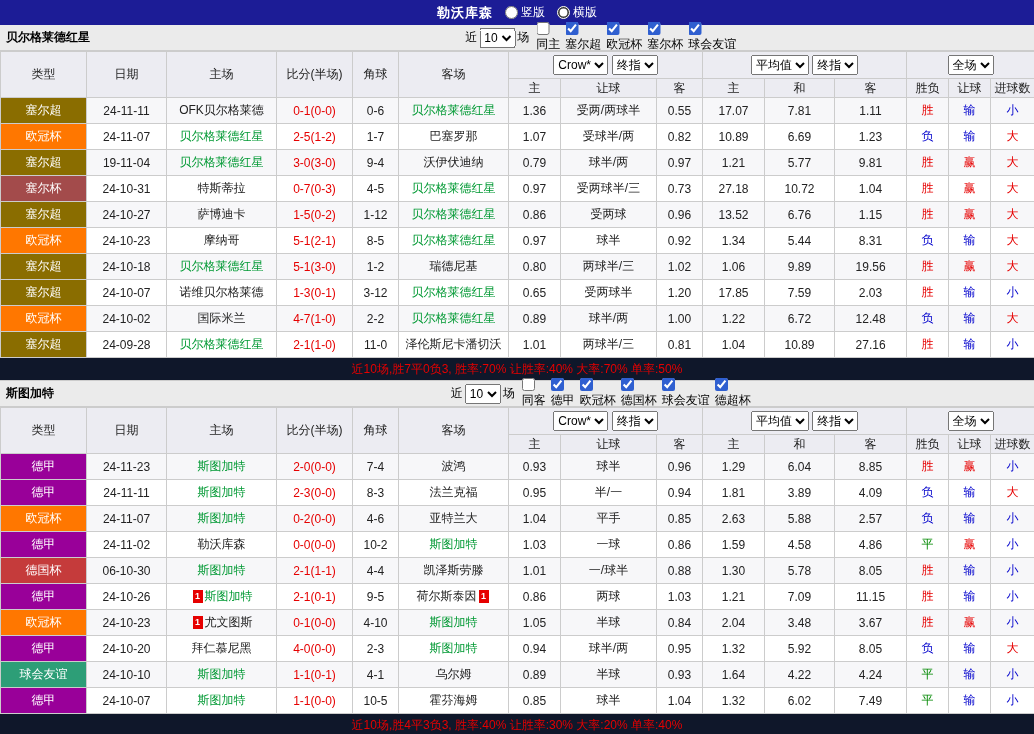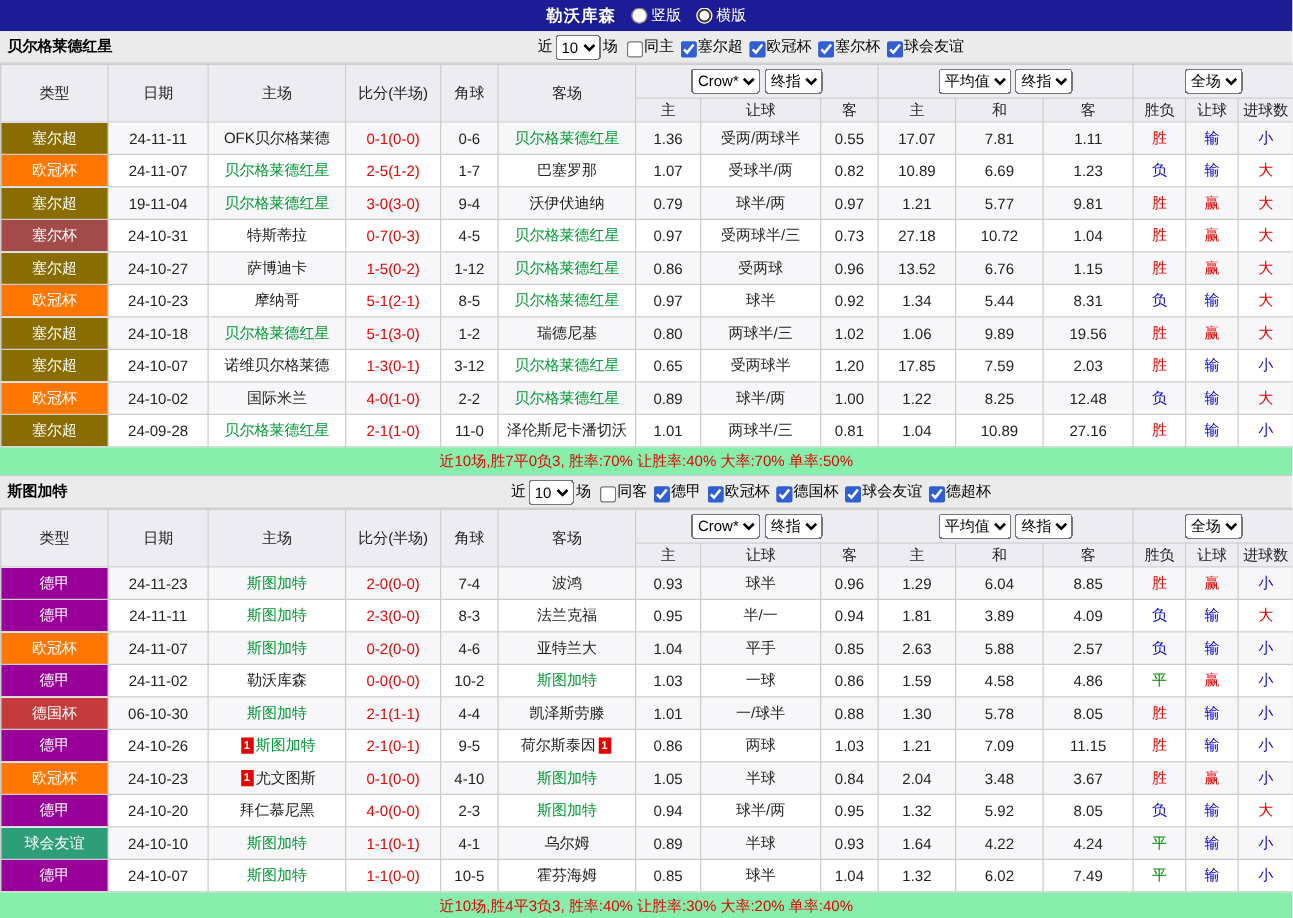--- a/index.html
+++ b/index.html
@@ -22,21 +22,21 @@
     position:relative; height:26px; background:#ebebeb;
     display:flex; align-items:center; border-bottom:1px solid #ccc;
   }
   .team-name { font-weight:bold; color:#000; padding-left:6px; }
   .filter-group {
     position:absolute; left:58%; transform:translateX(-50%);
     display:flex; align-items:center; white-space:nowrap; color:#000;
   }
   .filter-group > span { margin:0 2px; }
   .sm-select, .hdr-select { font-size:12px; height:20px; }
-  .cb-label { display:inline-flex; align-items:flex-end; margin-left:5px; gap:1px; cursor:pointer; }
+  .cb-label { display:inline-flex; align-items:flex-start; margin-left:5px; gap:1px; cursor:pointer;flex-direction:column; }
 
   table.matches { width:1034px; border-collapse:collapse; table-layout:fixed; }
   th, td {
     border:1px solid #ccc; text-align:center; padding:0 2px;
     font-size:12px; font-weight:normal; overflow:hidden; white-space:nowrap;
   }
   thead th { background:#ececf2; }
   thead tr:first-child th { height:27px; }
   thead tr:last-child th { height:19px; }
   tbody td { height:26px; }
@@ -52,21 +52,21 @@
   td.league-cell { color:#fff; }
   td.score-cell { color:var(--score,#e60000); }
   td.team-cell.hl { color:var(--hl,#009933); }
   .card {
     display:inline-block; width:10px; height:13px; line-height:13px;
     background:var(--score,#e60000); color:#fff; font-size:9px; font-weight:bold;
     vertical-align:middle; margin:0 2px; text-align:center;
   }
   .summary {
     height:23px; line-height:23px; text-align:center;
-    color:var(--summary,#e60000); border-bottom:1px solid #ccc; background:#86efac;
+    color:var(--summary,#e60000); border-bottom:1px solid #ccc; background:#0f172a;
   }
 </style>
 </head>
 <body>
 
 <div class="topbar">
   <span class="title">勒沃库森</span>
   <label class="radio-label">
     <input type="radio" name="layout" style="">
     <span>竖版</span>
@@ -292,28 +292,28 @@
           <td class="odds-cell">7.59</td>
           <td class="odds-cell">2.03</td>
           <td class="result-cell" style="color: rgb(230, 0, 0);">胜</td>
           <td class="result-cell" style="color: rgb(0, 0, 204);">输</td>
           <td class="result-cell" style="color: rgb(0, 0, 204);">小</td>
         </tr>
         <tr>
           <td class="league-cell" style="background: rgb(255, 119, 0);">欧冠杯</td>
           <td class="date-cell">24-10-02</td>
           <td class="team-cell"><span>国际米兰</span></td>
-          <td class="score-cell">4-0(1-0)</td>
+          <td class="score-cell">4-7(1-0)</td>
           <td class="corner-cell">2-2</td>
           <td class="team-cell hl"><span>贝尔格莱德红星</span></td>
           <td class="odds-cell">0.89</td>
           <td class="odds-cell">球半/两</td>
           <td class="odds-cell">1.00</td>
           <td class="odds-cell">1.22</td>
-          <td class="odds-cell">8.25</td>
+          <td class="odds-cell">6.72</td>
           <td class="odds-cell">12.48</td>
           <td class="result-cell" style="color: rgb(0, 0, 204);">负</td>
           <td class="result-cell" style="color: rgb(0, 0, 204);">输</td>
           <td class="result-cell" style="color: rgb(230, 0, 0);">大</td>
         </tr>
         <tr>
           <td class="league-cell" style="background: rgb(138, 109, 0);">塞尔超</td>
           <td class="date-cell">24-09-28</td>
           <td class="team-cell hl"><span>贝尔格莱德红星</span></td>
           <td class="score-cell">2-1(1-0)</td>

